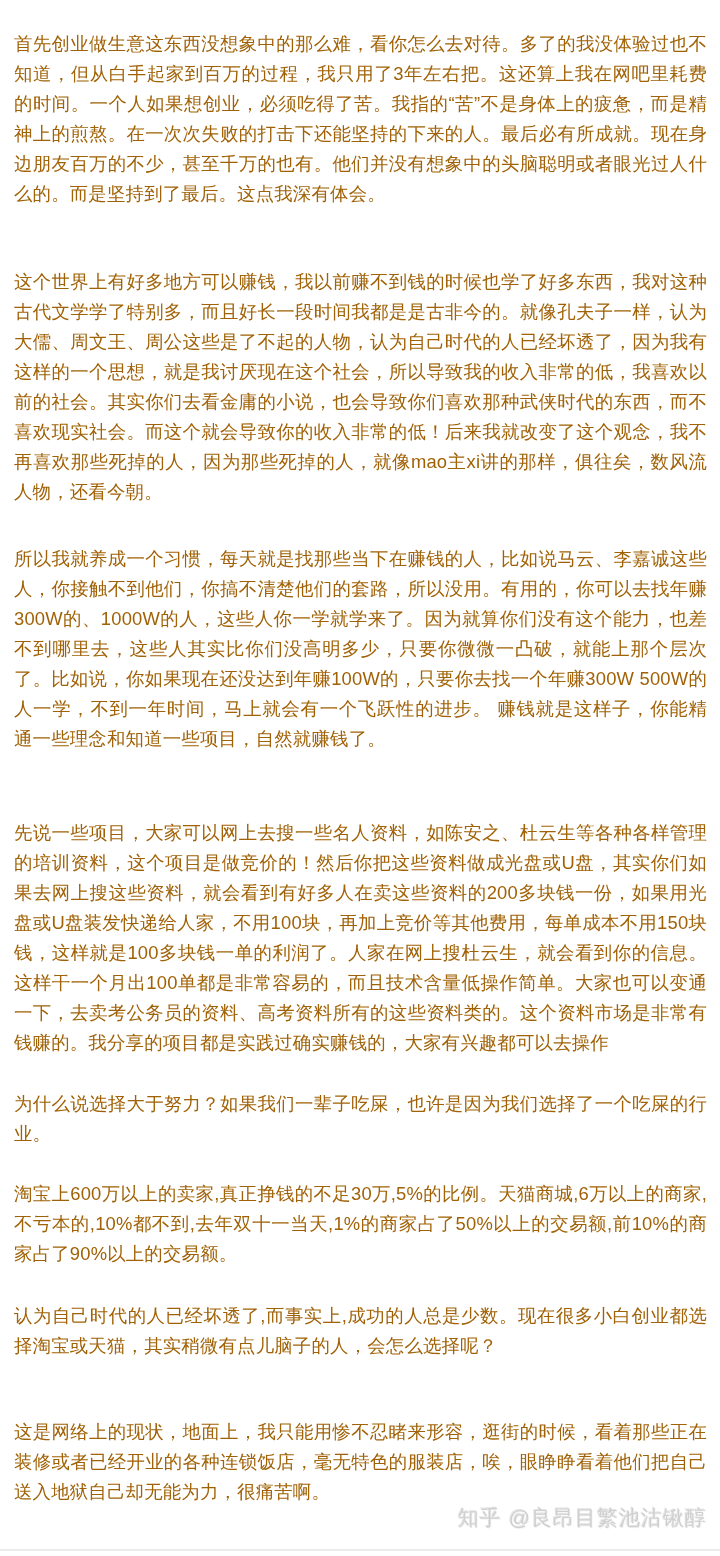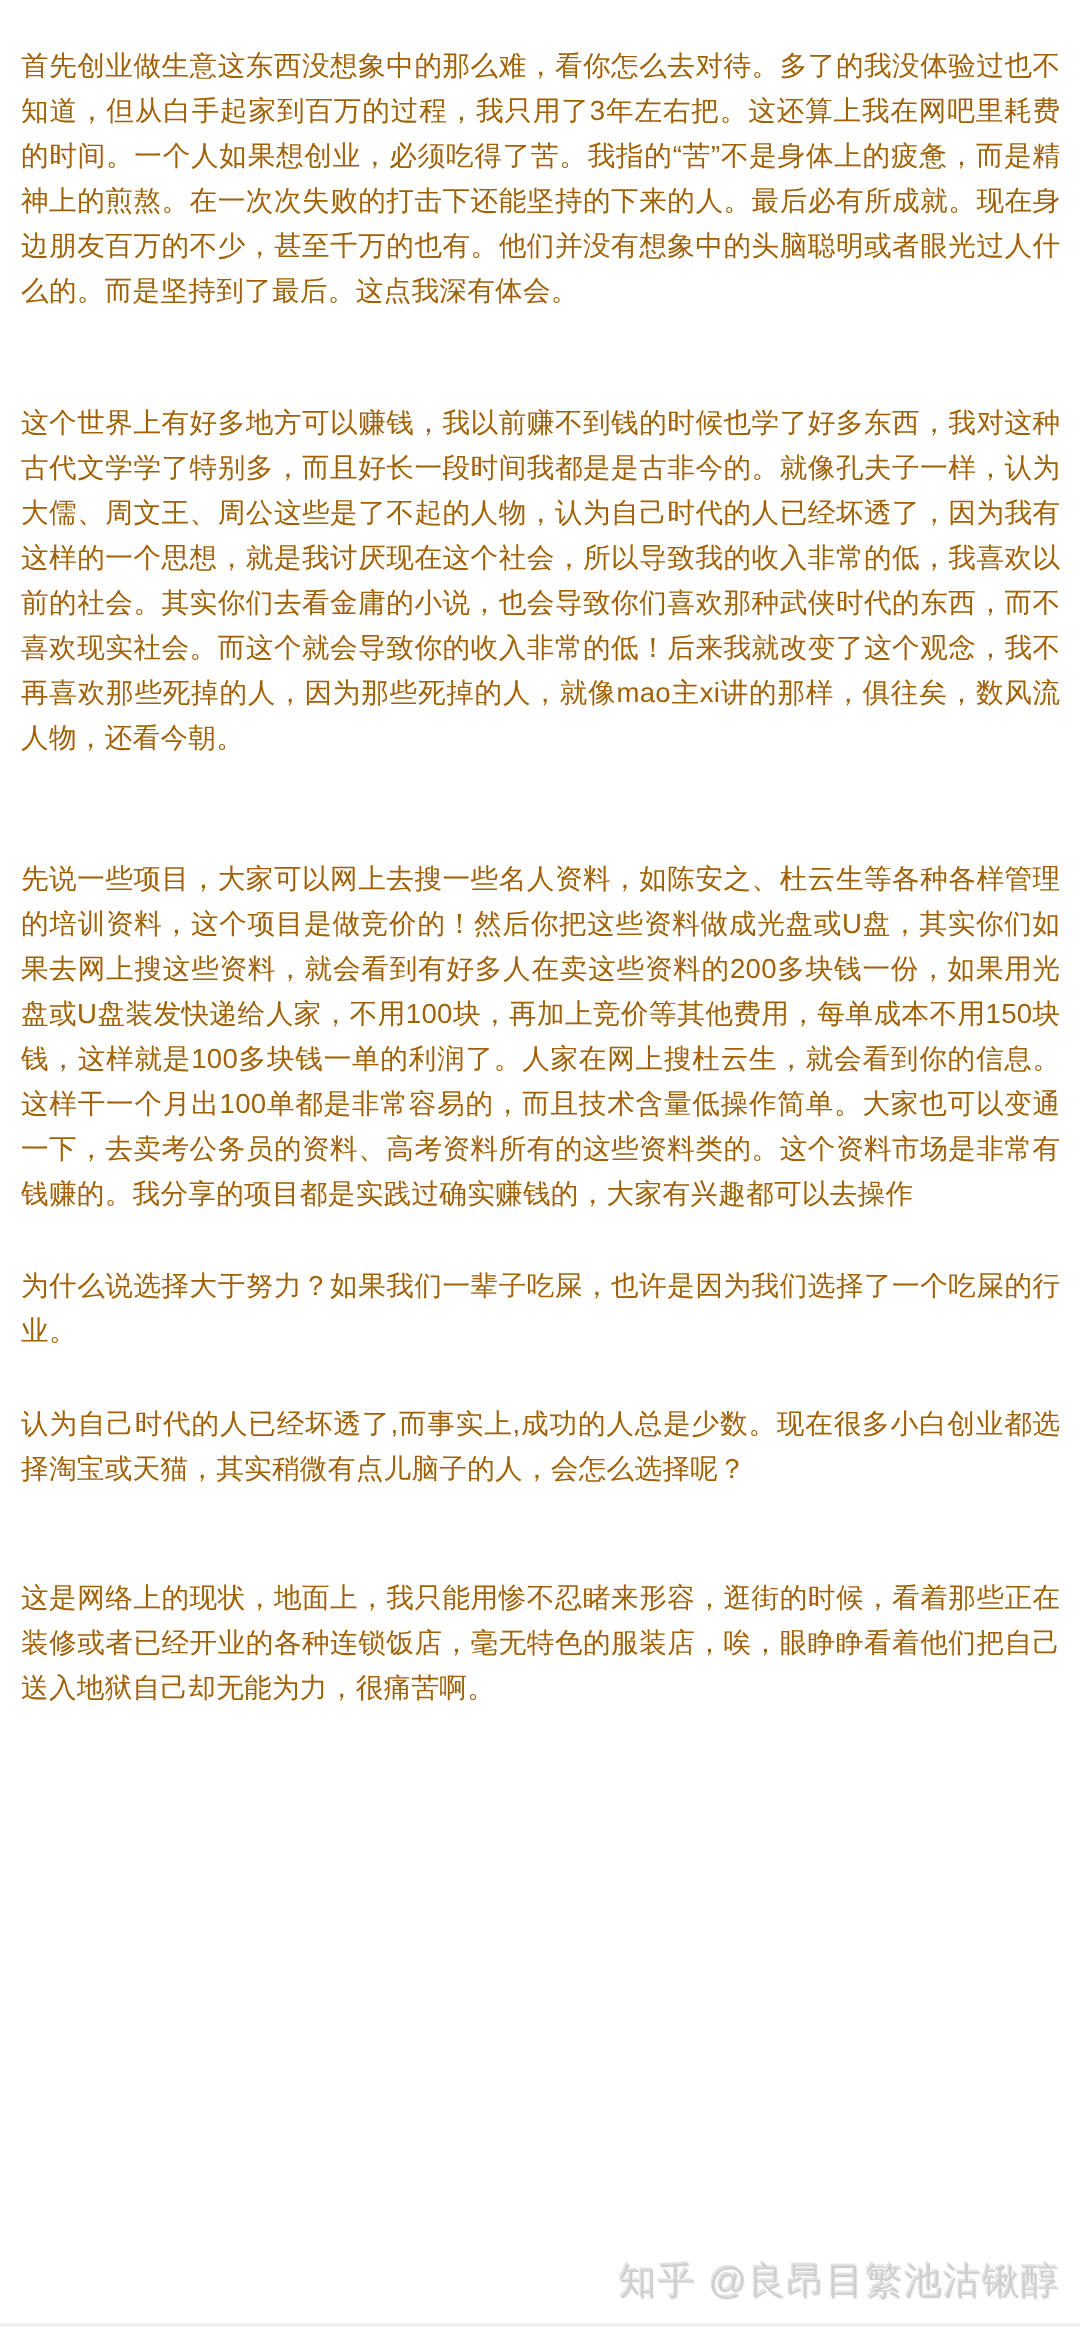--- a/index.html
+++ b/index.html
@@ -27,42 +27,44 @@
   .mt37 { margin-top: 37px; }
   .mt43 { margin-top: 64px; }
   .mt67 { margin-top: 31px; }
   .mt30 { margin-top: 30px; }
   .mt32 { margin-top: 32px; }
   .mt56 { margin-top: 56px; }
   .watermark {
     position: absolute;
     top: 1504px;
     right: 13px;
-    font-size: 25px;
+    font-size: 21px;
     letter-spacing: 1px;
     color: #cfcfcf;
     text-shadow: 1px 1px 0 #f7f7f7, -1px -1px 0 #e3e3e3;
     white-space: nowrap;
   }
   .bottom-divider {
     position: absolute;
     left: 0;
     top: 1549px;
     width: 720px;
     height: 2px;
     background: #ebebeb;
   }
 </style>
 </head>
 <body>
 
 <div class="article">
   <p>首先创业做生意这东西没想象中的那么难，看你怎么去对待。多了的我没体验过也不知道，但从白手起家到百万的过程，我只用了3年左右把。这还算上我在网吧里耗费的时间。一个人如果想创业，必须吃得了苦。我指的“苦”不是身体上的疲惫，而是精神上的煎熬。在一次次失败的打击下还能坚持的下来的人。最后必有所成就。现在身边朋友百万的不少，甚至千万的也有。他们并没有想象中的头脑聪明或者眼光过人什么的。而是坚持到了最后。这点我深有体会。</p>
   <p class="mt58">这个世界上有好多地方可以赚钱，我以前赚不到钱的时候也学了好多东西，我对这种古代文学学了特别多，而且好长一段时间我都是是古非今的。就像孔夫子一样，认为大儒、周文王、周公这些是了不起的人物，认为自己时代的人已经坏透了，因为我有这样的一个思想，就是我讨厌现在这个社会，所以导致我的收入非常的低，我喜欢以前的社会。其实你们去看金庸的小说，也会导致你们喜欢那种武侠时代的东西，而不喜欢现实社会。而这个就会导致你的收入非常的低！后来我就改变了这个观念，我不再喜欢那些死掉的人，因为那些死掉的人，就像mao主xi讲的那样，俱往矣，数风流人物，还看今朝。</p>
+  <p class="mt37">所以我就养成一个习惯，每天就是找那些当下在赚钱的人，比如说马云、李嘉诚这些人，你接触不到他们，你搞不清楚他们的套路，所以没用。有用的，你可以去找年赚300W的、1000W的人，这些人你一学就学来了。因为就算你们没有这个能力，也差不到哪里去，这些人其实比你们没高明多少，只要你微微一凸破，就能上那个层次了。比如说，你如果现在还没达到年赚100W的，只要你去找一个年赚300W 500W的人一学，不到一年时间，马上就会有一个飞跃性的进步。 赚钱就是这样子，你能精通一些理念和知道一些项目，自然就赚钱了。</p>
   <p class="mt43">先说一些项目，大家可以网上去搜一些名人资料，如陈安之、杜云生等各种各样管理的培训资料，这个项目是做竞价的！然后你把这些资料做成光盘或U盘，其实你们如果去网上搜这些资料，就会看到有好多人在卖这些资料的200多块钱一份，如果用光盘或U盘装发快递给人家，不用100块，再加上竞价等其他费用，每单成本不用150块钱，这样就是100多块钱一单的利润了。人家在网上搜杜云生，就会看到你的信息。这样干一个月出100单都是非常容易的，而且技术含量低操作简单。大家也可以变通一下，去卖考公务员的资料、高考资料所有的这些资料类的。这个资料市场是非常有钱赚的。我分享的项目都是实践过确实赚钱的，大家有兴趣都可以去操作</p>
   <p class="mt67">为什么说选择大于努力？如果我们一辈子吃屎，也许是因为我们选择了一个吃屎的行业。</p>
+  <p class="mt30">淘宝上600万以上的卖家,真正挣钱的不足30万,5%的比例。天猫商城,6万以上的商家,不亏本的,10%都不到,去年双十一当天,1%的商家占了50%以上的交易额,前10%的商家占了90%以上的交易额。</p>
   <p class="mt32">认为自己时代的人已经坏透了,而事实上,成功的人总是少数。现在很多小白创业都选择淘宝或天猫，其实稍微有点儿脑子的人，会怎么选择呢？</p>
   <p class="mt56">这是网络上的现状，地面上，我只能用惨不忍睹来形容，逛街的时候，看着那些正在装修或者已经开业的各种连锁饭店，毫无特色的服装店，唉，眼睁睁看着他们把自己送入地狱自己却无能为力，很痛苦啊。</p>
 </div>
 
 <div class="watermark">知乎 @良昂目繁池沽锹醇</div>
 
 <div class="bottom-divider"></div>
 
 </body></html>

